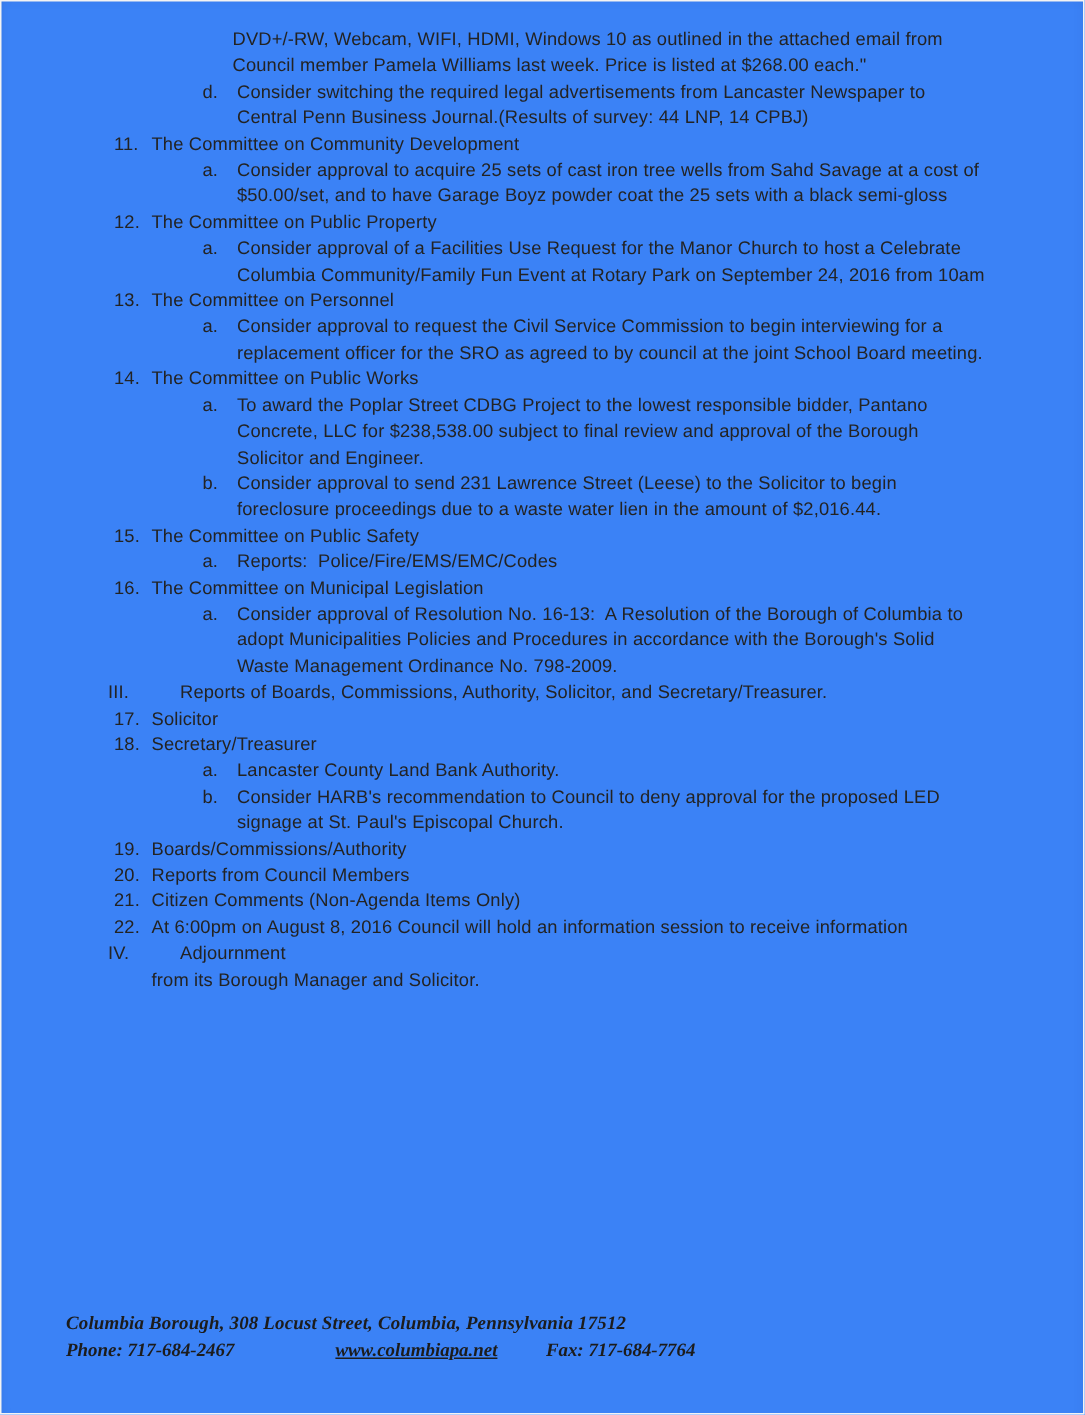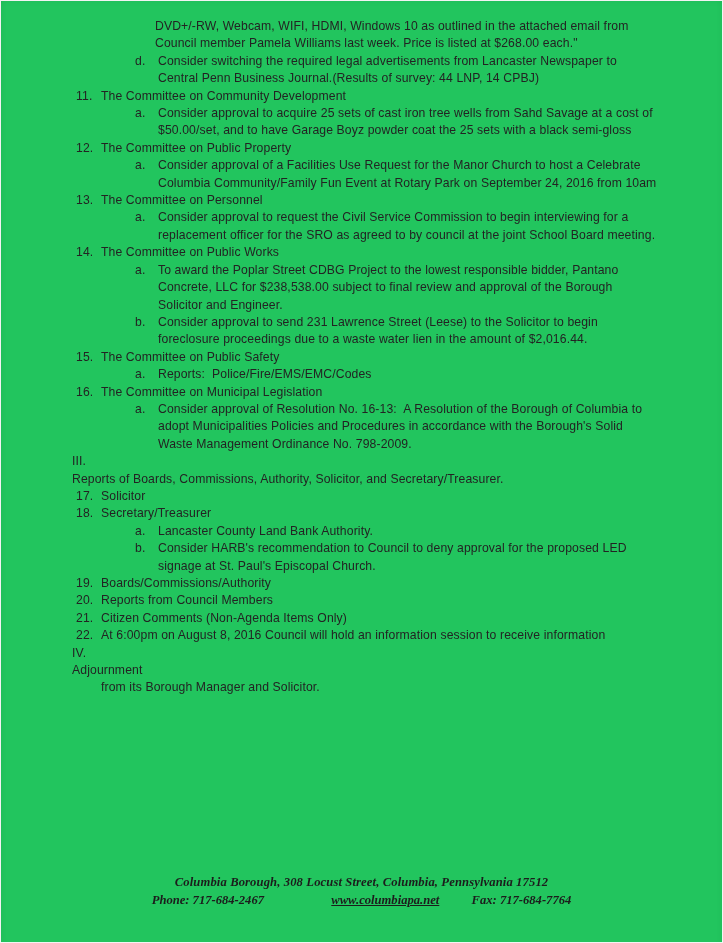--- a/index.html
+++ b/index.html
@@ -5,21 +5,21 @@
 <style>
   html, body {
     margin: 0;
     padding: 0;
     background: #ffffff;
   }
   .page {
     position: relative;
     width: 723px;
     height: 943px;
-    background: #22c55e;
+    background: #3b82f6;
     font-family: "Liberation Sans", sans-serif;
     color: #1a1a1a;
     overflow: hidden;
     box-sizing: border-box;
   }
   
   .scan-edge {
     position: absolute;
     inset: 0;
     pointer-events: none;
@@ -50,21 +50,21 @@
     flex: 0 0 auto;
     text-align: left;
     white-space: pre;
   }
   .text {
     flex: 1 1 auto;
     white-space: pre-wrap;
   }
 
   
-  .lvl-roman  { padding-left: 72px; flex-direction: column; }
+  .lvl-roman  { padding-left: 72px; }
   .lvl-roman .marker { width: 48px; }
 
   .lvl-num    { padding-left: 76px; }
   .lvl-num .marker { width: 25px; }
 
   .lvl-alpha  { padding-left: 135px; }
   .lvl-alpha .marker { width: 23px; }
 
   
   .cont .marker { visibility: hidden; }
@@ -72,25 +72,26 @@
   
   .lvl-plain { padding-left: 155px; }
   .lvl-plain .marker { width: 0; }
 
   
   .footer {
     position: absolute;
     left: 0;
     right: 0;
     top: 874px;
-    text-align: center;
+    text-align: left;
     font-family: "Liberation Serif", serif;
     font-weight: bold;
     font-style: italic;
     color: #1c1c1c;
+    padding-left: 44px;
   }
   .footer-line1 {
     font-size: 12.6px;
     line-height: 16px;
     letter-spacing: 0.01em;
   }
   .footer-line2 {
     font-size: 12.6px;
     line-height: 16px;
     margin-top: 2px;

